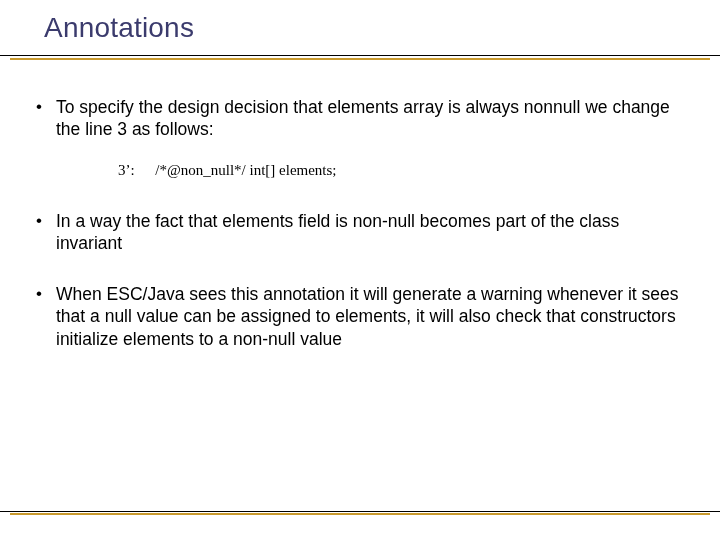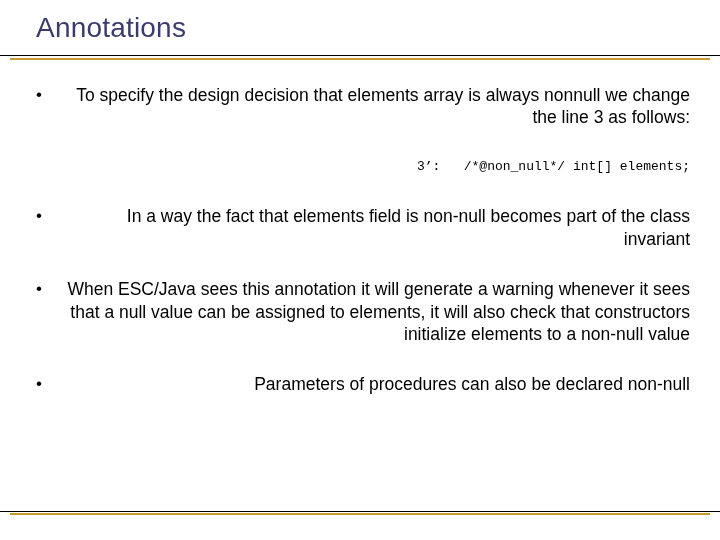--- a/index.html
+++ b/index.html
@@ -13,21 +13,21 @@
   }
   .slide {
     position: relative;
     width: 720px;
     height: 540px;
     box-sizing: border-box;
   }
   .title {
     position: absolute;
     top: 12px;
-    left: 36px;
+    left: 44px;
     font-size: 28px;
     color: #3b3b6d;
     font-weight: 400;
     letter-spacing: 0.2px;
   }
   .rule-top {
     position: absolute;
     top: 55px;
     left: 0;
     width: 720px;
@@ -37,24 +37,23 @@
   .gold-line-top {
     position: absolute;
     top: 58px;
     left: 10px;
     width: 700px;
     height: 0;
     border-top: 2px solid #c99a2e;
   }
   .content {
     position: absolute;
-    top: 84px;
+    top: 96px;
     left: 30px;
     width: 660px;
-    text-align: right;
   }
   ul.bullets {
     list-style: none;
     margin: 0;
     padding: 0;
   }
   ul.bullets > li {
     position: relative;
     padding-left: 26px;
     font-size: 17.5px;
@@ -64,23 +63,23 @@
   }
   ul.bullets > li::before {
     content: "•";
     position: absolute;
     left: 6px;
     top: 0;
     font-size: 17px;
     color: #000;
   }
   .code-line {
-    margin: 30px 0 30px 62px;
-    font-size: 13px;
-    font-family: Liberation Mono, monospace;
+    margin: 20px 0 30px 62px;
+    font-size: 15px;
+    font-family: Liberation Serif, serif;
   }
   .code-line .label {
     display: inline-block;
     min-width: 26px;
   }
   .rule-bottom {
     position: absolute;
     bottom: 28px;
     left: 0;
     width: 720px;
@@ -115,22 +114,19 @@
           &nbsp;
           <span>/*@non_null*/ int[] elements;</span>
         </div>
       </li>
       <li>
         <span>In a way the fact that elements field is non-null becomes part of the class invariant</span>
       </li>
       <li>
         <span>When ESC/Java sees this annotation it will generate a warning whenever it sees that a null value can be assigned to elements, it will also check that constructors initialize elements to a non-null value</span>
       </li>
-      <li>
-        <span>Parameters of procedures can also be declared non-null</span>
-      </li>
     </ul>
   </div>
 
   <div class="gold-line-bottom"></div>
   <div class="rule-bottom"></div>
 
 </div>
 
 </body></html>

